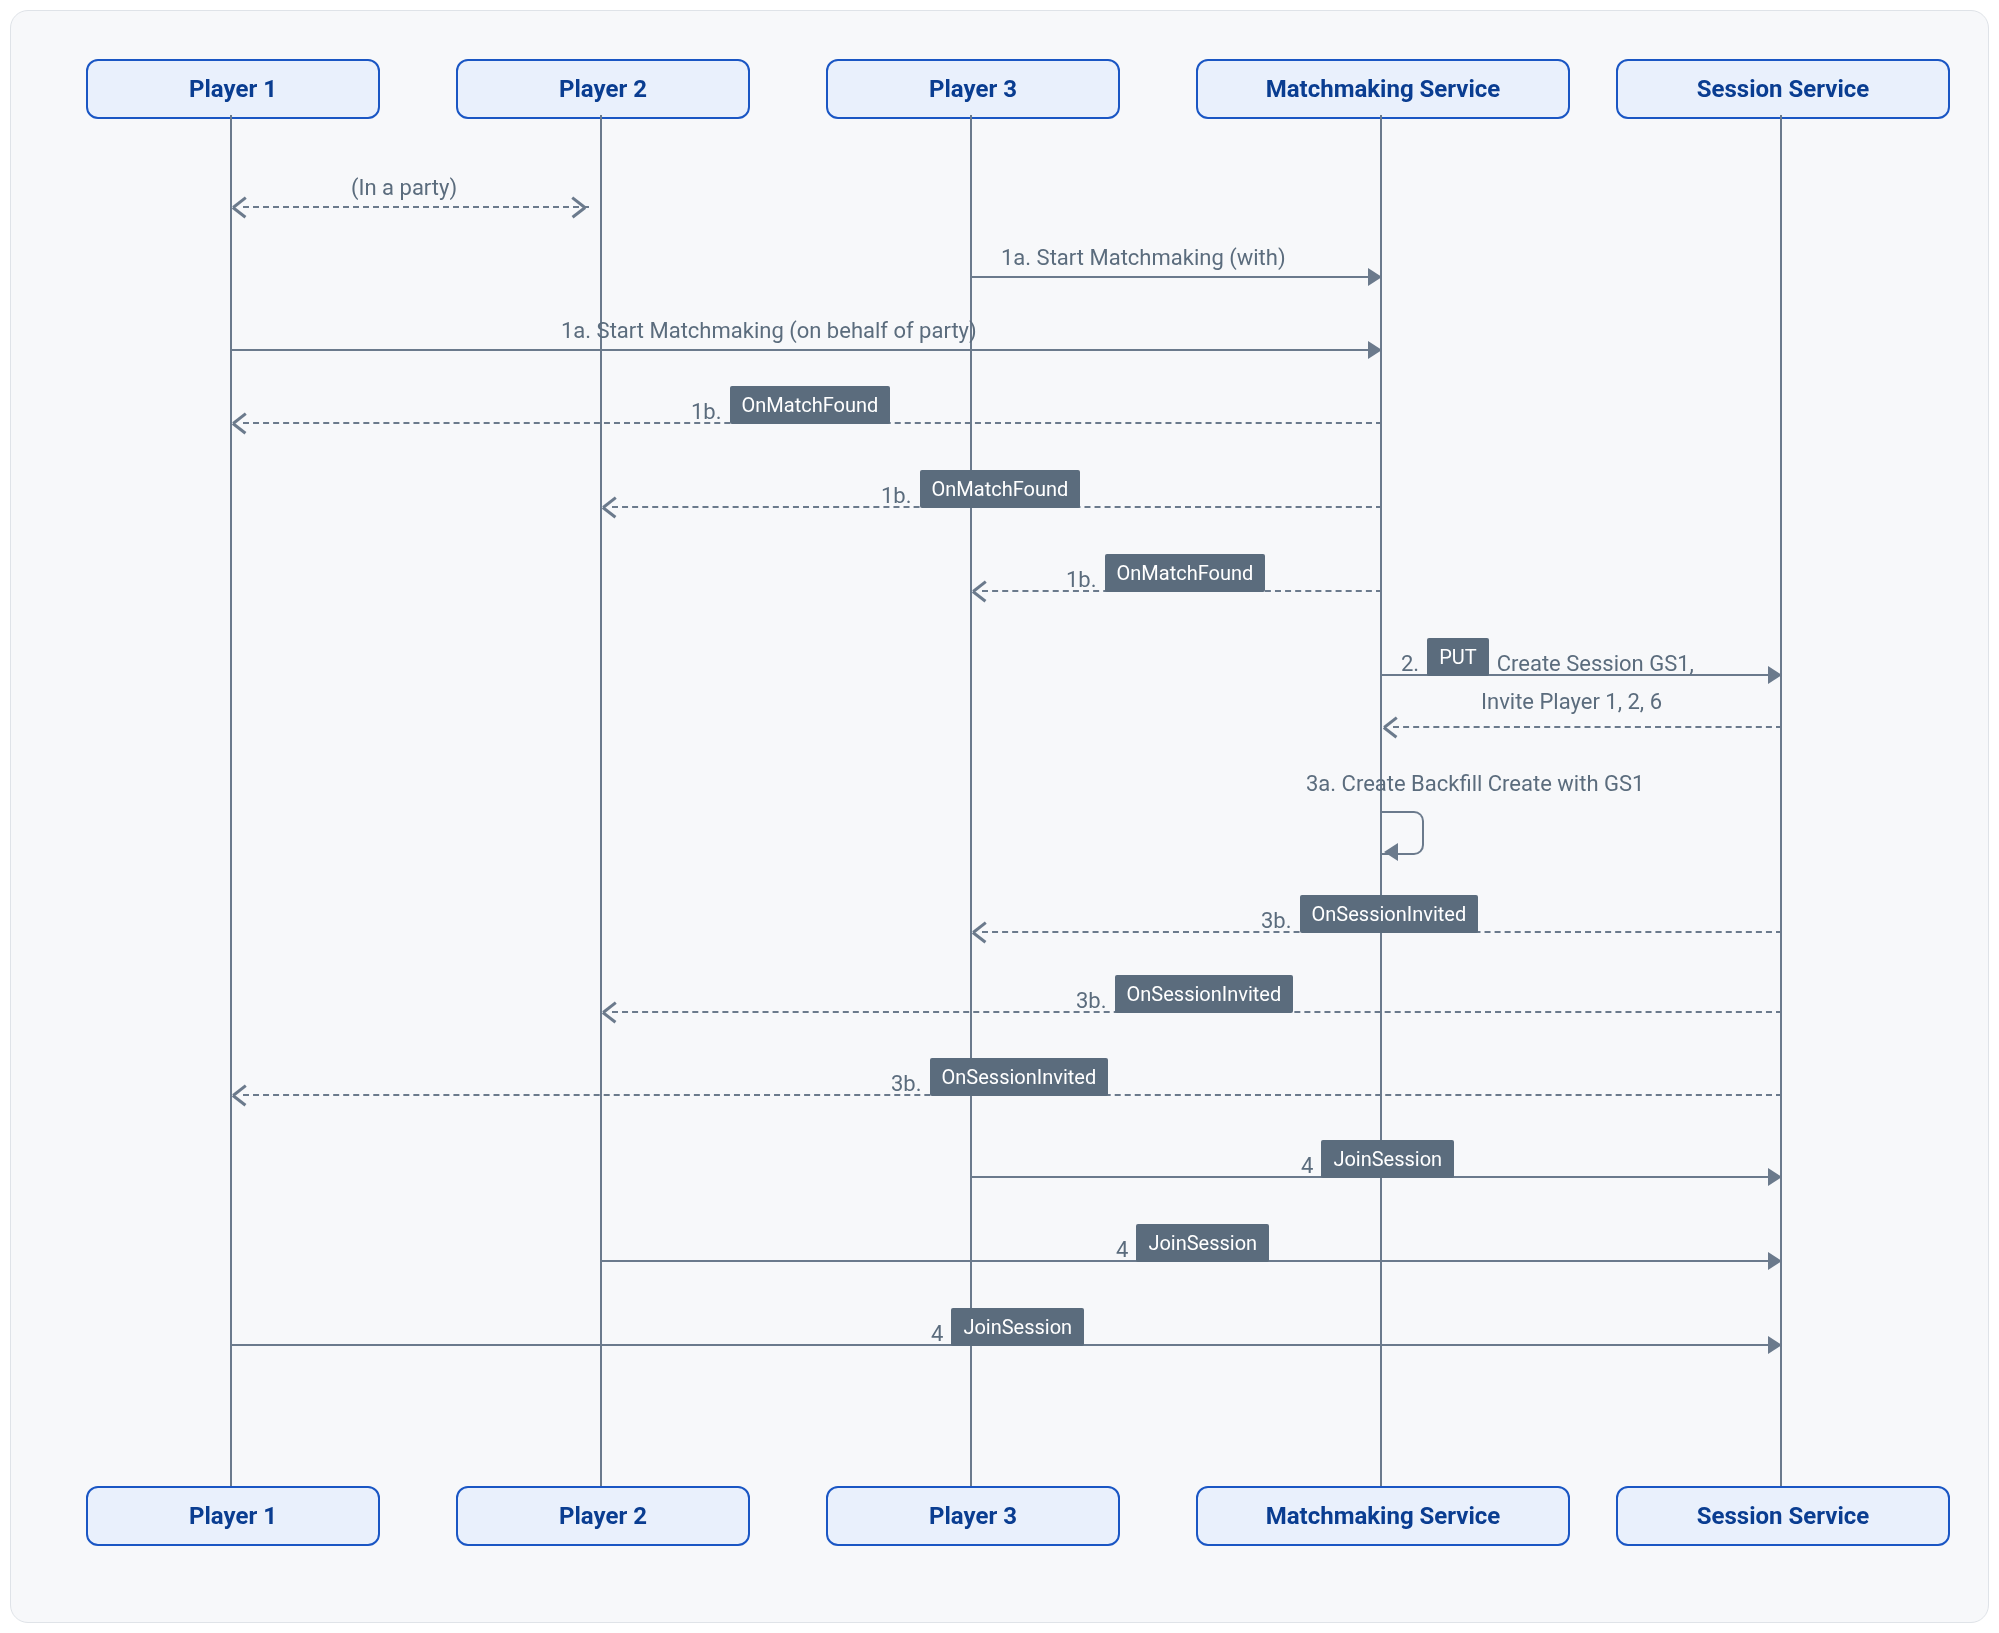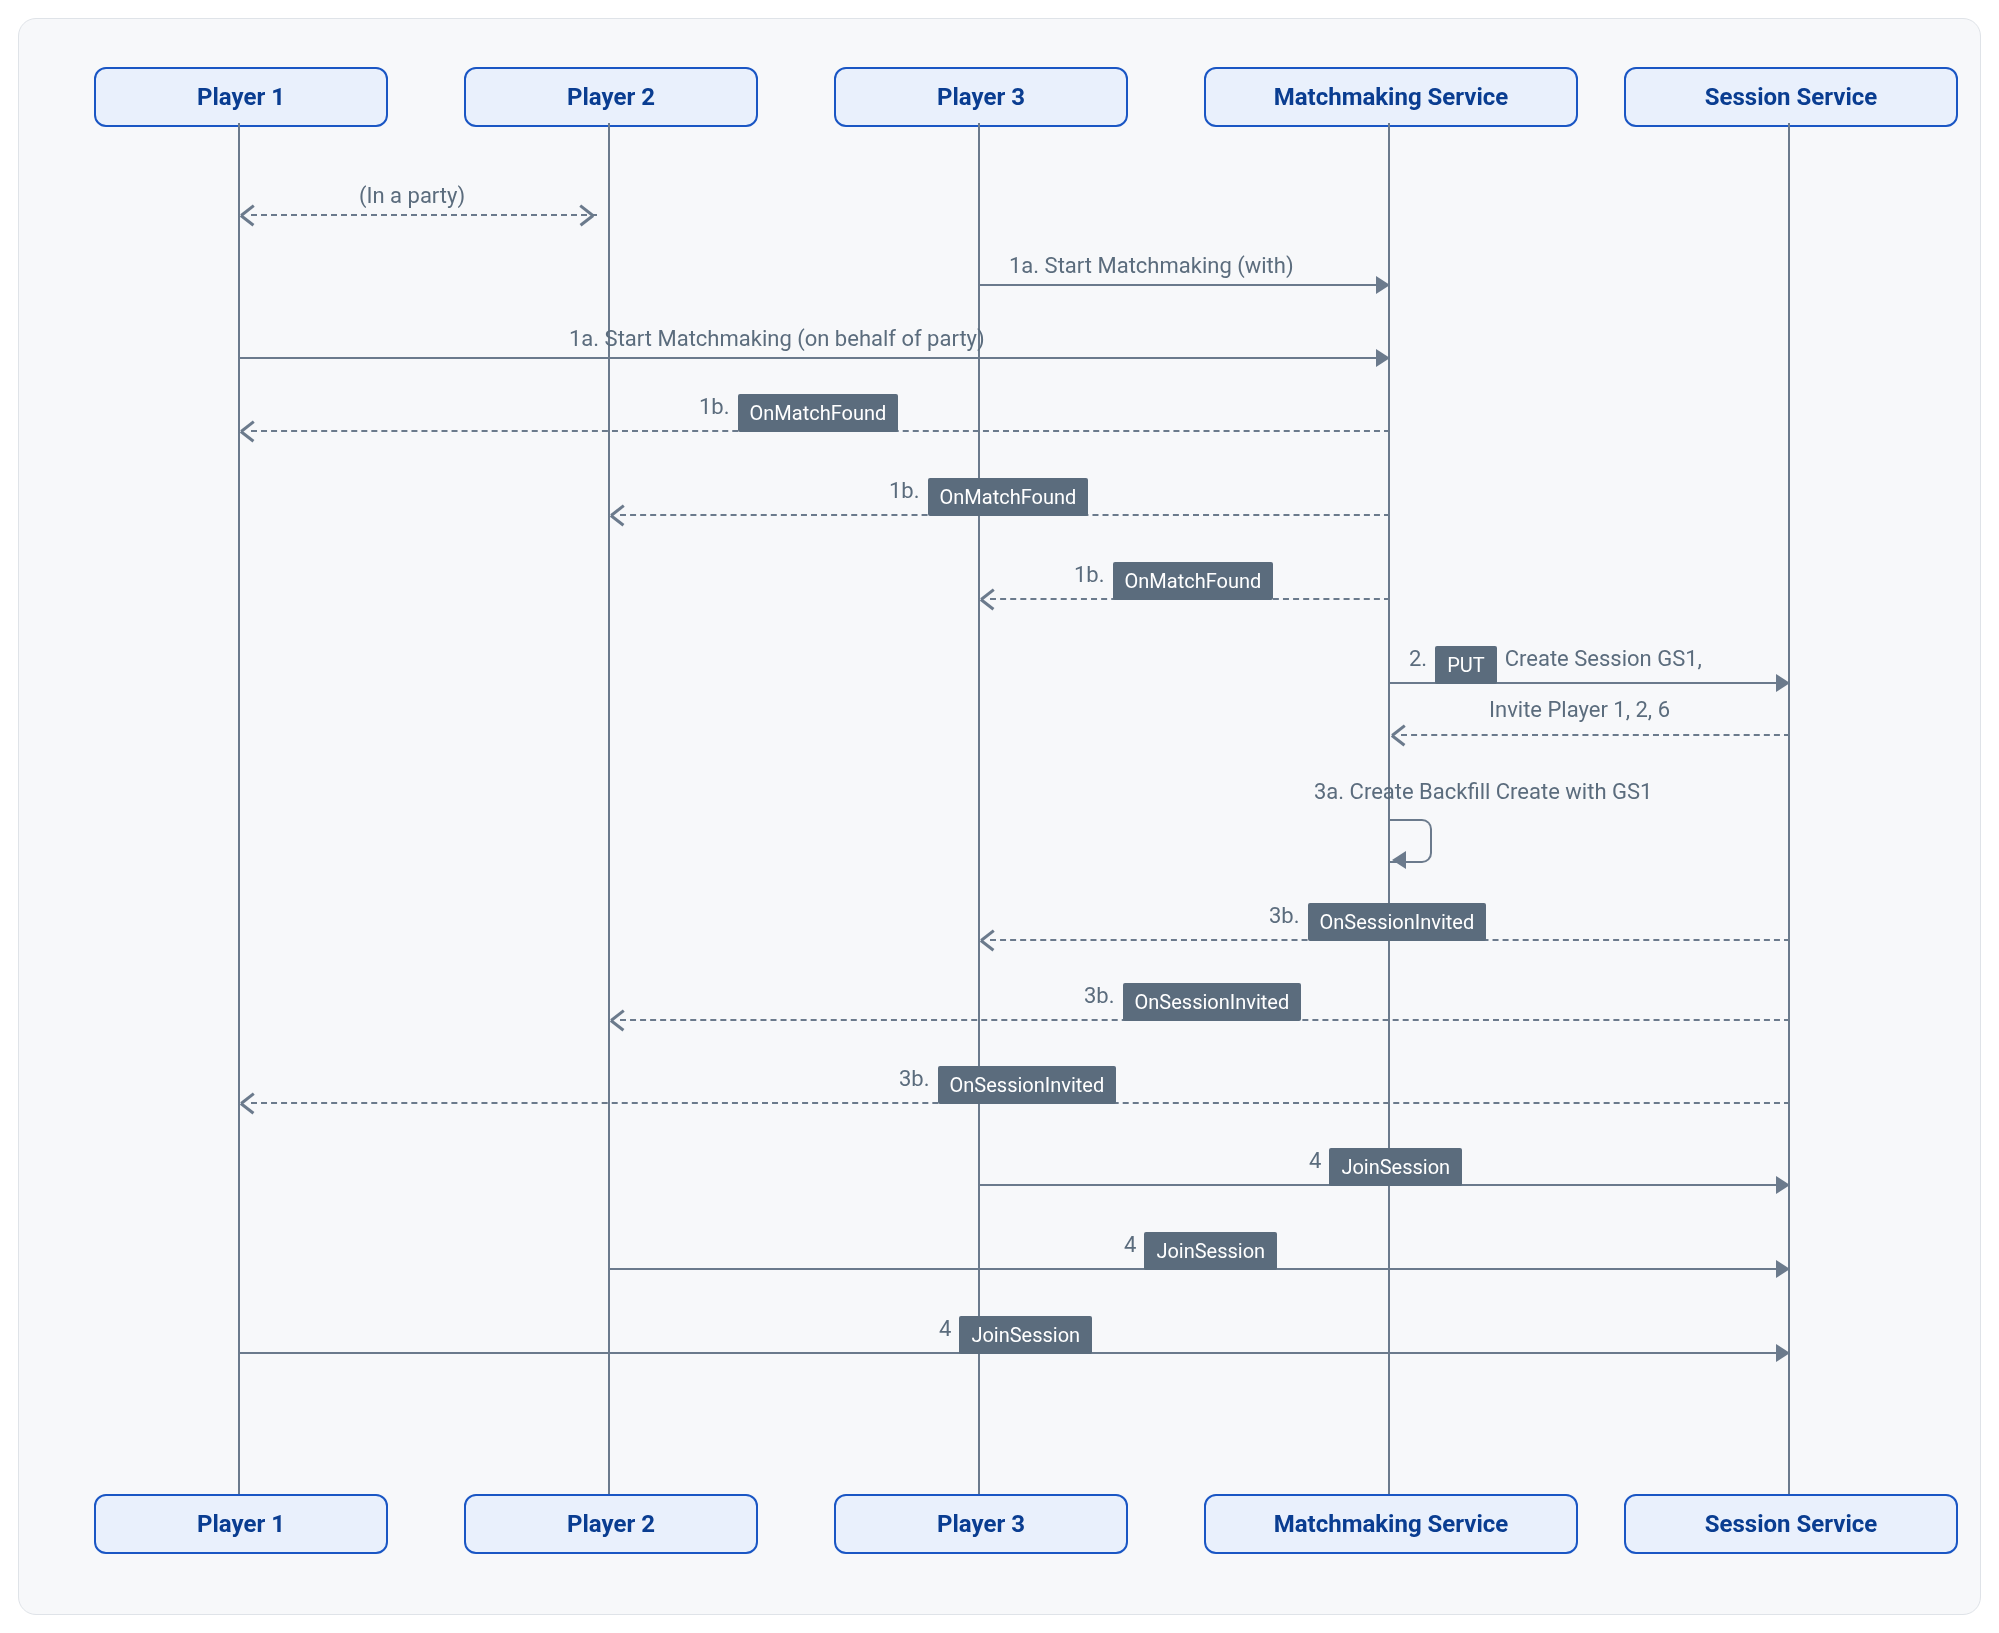--- a/index.html
+++ b/index.html
@@ -16,21 +16,21 @@
   html, body {
     margin: 0;
     padding: 0;
     background: #ffffff;
     font-family: -apple-system, BlinkMacSystemFont, "Segoe UI", Roboto, Helvetica, Arial, sans-serif;
   }
   .outer {
     width: 1999px;
     height: 1633px;
     box-sizing: border-box;
-    padding: 18px;
+    padding: 10px;
   }
   .panel {
     position: relative;
     width: 100%;
     height: 100%;
     background: var(--bg);
     border: 1px solid #dfe3e8;
     border-radius: 18px;
     box-sizing: border-box;
     overflow: hidden;
@@ -83,21 +83,21 @@
     background: var(--line-color);
   }
   .arrow-open-r::before { transform: rotate(38deg); transform-origin: right center; right:0; top:0; }
   .arrow-open-r::after  { transform: rotate(-38deg); transform-origin: right center; right:0; top:0; }
   .arrow-open-l::before { transform: rotate(38deg); transform-origin: left center; left:0; top:0; }
   .arrow-open-l::after  { transform: rotate(-38deg); transform-origin: left center; left:0; top:0; }
 
   .msg-label {
     position: absolute;
     display: flex;
-    align-items: flex-start;
+    align-items: flex-end;
     gap: 8px;
     font-size: 22px;
     color: var(--label-color);
     white-space: nowrap;
   }
   .tag {
     display: inline-flex;
     align-items: center;
     padding: 4px 12px;
     background: var(--tag-bg);

